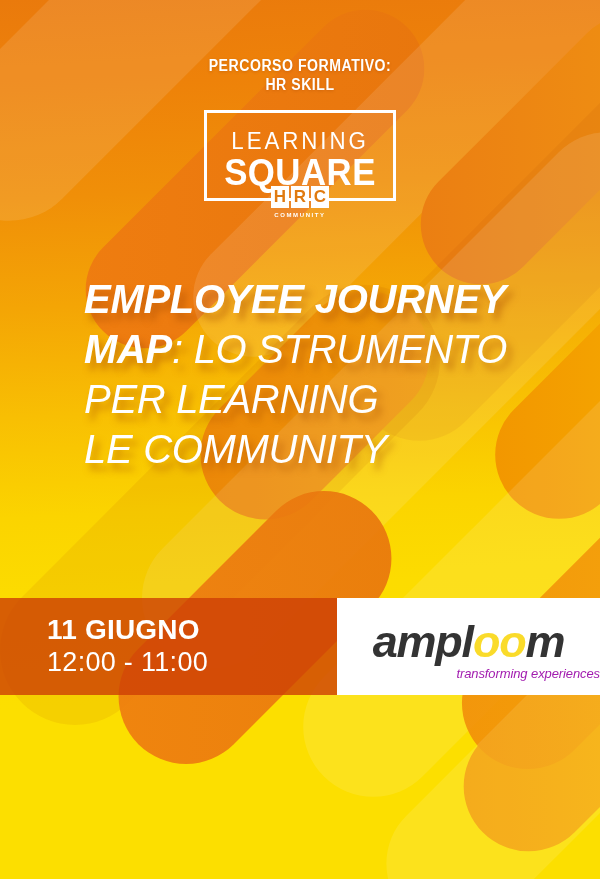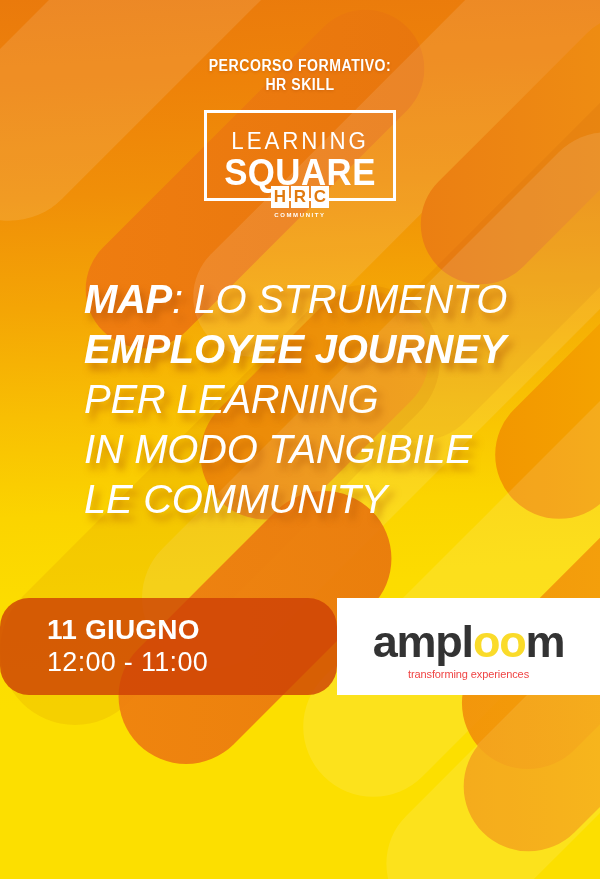--- a/index.html
+++ b/index.html
@@ -175,21 +175,20 @@
     height: 97px;
   }
   .strip-date {
     position: absolute;
     left: 0;
     top: 0;
     width: 337px;
     height: 97px;
     background: rgba(205, 63, 5, 0.80);
     overflow: hidden;
-    border-radius: 29px;
   }
   .strip-date-inner {
     position: absolute;
     left: 47px;
     top: 16px;
   }
   .date-main {
     color: #ffffff;
     font-weight: bold;
     font-size: 28px;
@@ -204,42 +203,44 @@
     letter-spacing: 0.3px;
   }
 
   .strip-logo {
     position: absolute;
     left: 337px;
     top: 0;
     width: 263px;
     height: 97px;
     background: #ffffff;
+    font-style: italic;
   }
   .logo-wrap {
     position: absolute;
     left: 0;
     right: 0;
     top: 22px;
     text-align: center;
   }
   .logo-word {
     font-size: 45px;
     line-height: 44px;
     font-weight: bold;
     color: #333333;
     letter-spacing: -1.2px;
   }
   .logo-word .oo { color: #fadb2a; }
   .logo-tag {
     margin-top: 1px;
-    font-size: 11px;
+    font-size: 13px;
     line-height: 18px;
-    color: #ef4444;
+    color: #a21caf;
     letter-spacing: -0.1px;
+    text-align: right;
   }
 </style>
 </head>
 <body>
 
 <div id="poster">
 
   <div class="bars">
     <div class="bar ghost" style="width:520px;height:150px;left:-120px;top:-60px;transform:rotate(-45deg);"></div>
     <div class="bar solid-a" style="width:430px;height:118px;left:40px;top:120px;transform:rotate(-45deg);"></div>
@@ -270,24 +271,23 @@
   <div class="hrc">
     <div class="hrc-mark">
       <span class="hrc-cell">H</span>
       <span class="hrc-cell">R</span>
       <span class="hrc-cell">C</span>
     </div>
     <div class="hrc-word">COMMUNITY</div>
   </div>
 
   <div class="headline">
+    <span class="hl-line strong">EMPLOYEE JOURNEY</span>
     <span class="hl-line"><span class="strong">MAP</span><span class="light">: LO STRUMENTO</span></span>
-    <span class="hl-line strong">EMPLOYEE JOURNEY</span>
     <span class="hl-line light">PER LEARNING</span>
-    <span class="hl-line light">IN MODO TANGIBILE</span>
     <span class="hl-line light">LE COMMUNITY</span>
   </div>
 
   <div class="strip">
 
     <div class="strip-date">
       <div class="strip-date-inner">
         <div class="date-main">11 GIUGNO</div>
         <div class="date-time">12:00 - 11:00</div>
       </div>

